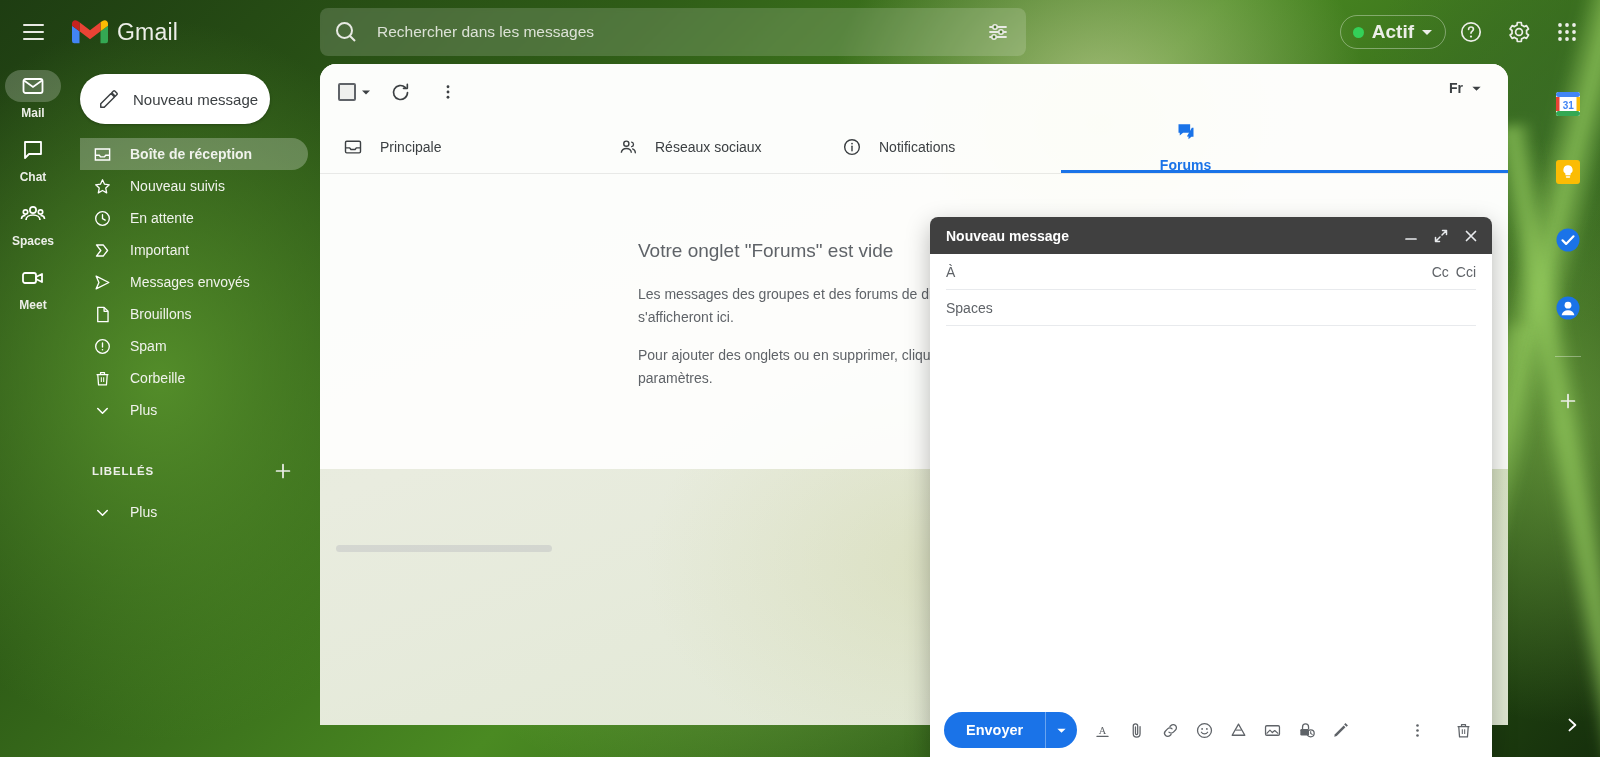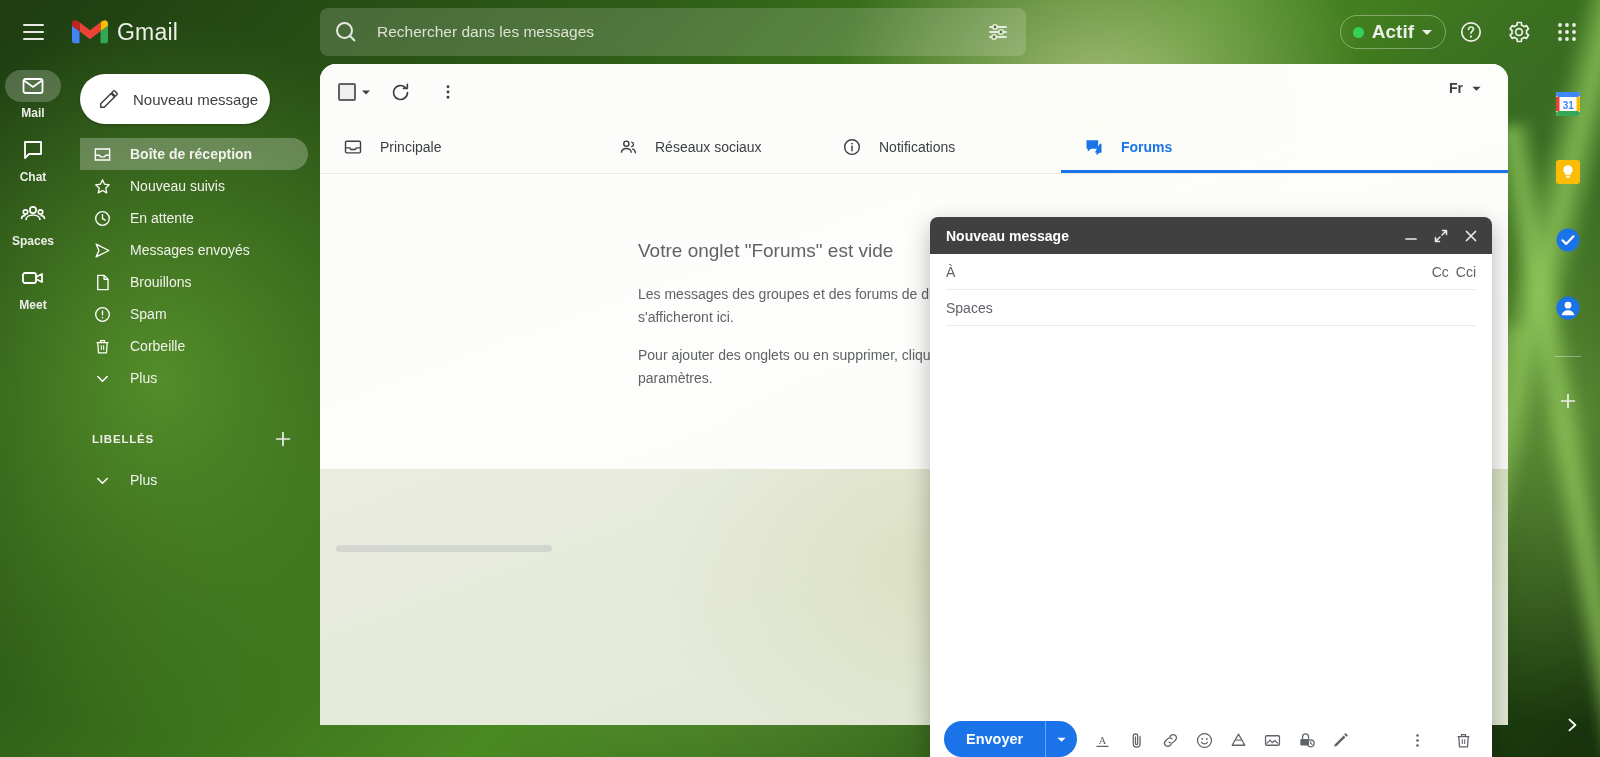--- a/index.html
+++ b/index.html
@@ -224,21 +224,21 @@
     height: 36px; display: flex; align-items: center;
     margin: 0 16px; border-bottom: 1px solid #e8eaed;
     font-size: 14px; color: #5f6368;
   }
   .field-row .fval { flex: 1; }
   .cc-links { display: flex; gap: 7px; }
   .cc-links span { cursor: pointer; color: #5f6368; font-size: 14px; }
   .compose-body { flex: 1; padding: 12px 16px; font-size: 14px; color: #202124; outline: none; }
 
   .compose-foot {
-    height: 54px; display: flex; align-items: flex-end; padding: 0 12px 0 14px; gap: 0;
+    height: 54px; display: flex; align-items: center; padding: 0 12px 0 14px; gap: 0;
   }
   .send-group { display: flex; align-items: center; height: 36px; border-radius: 18px;
                 background: #1a73e8; overflow: hidden; cursor: pointer; }
   .send-main { padding: 0 22px; color: #fff; font-size: 14.5px; font-weight: bold;
                height: 36px; display: flex; align-items: center; }
   .send-arrow { width: 32px; height: 36px; display: flex; align-items: center; justify-content: center;
                 border-left: 1px solid rgba(255,255,255,.35); }
   .foot-icons { display: flex; align-items: center; margin-left: 8px; }
   .fico { width: 34px; height: 34px; display: flex; align-items: center; justify-content: center;
           cursor: pointer; border-radius: 50%; }
@@ -411,20 +411,28 @@
     <div class="nav-item">
       <span class="nav-icon">
         <svg width="19" height="19" viewBox="0 0 24 24">
           <circle cx="12" cy="12" r="8.6" fill="none" stroke="#fff" stroke-width="1.7"></circle>
           <path d="M12 7.2V12l3.4 2" fill="none" stroke="#fff" stroke-width="1.7" stroke-linecap="round"></path>
         </svg>
       </span>
       <span>En attente</span>
     </div>
 
+    <div class="nav-item">
+      <span class="nav-icon">
+        <svg width="20" height="19" viewBox="0 0 24 24">
+          <path d="M5 5h8.5l5.5 7-5.5 7H5l5.5-7L5 5z" fill="none" stroke="#fff" stroke-width="1.7" stroke-linejoin="round"></path>
+        </svg>
+      </span>
+      <span>Important</span>
+    </div>
 
     <div class="nav-item">
       <span class="nav-icon">
         <svg width="19" height="19" viewBox="0 0 24 24">
           <path d="M4 4l16 8-16 8 3.5-8L4 4z" fill="none" stroke="#fff" stroke-width="1.7" stroke-linejoin="round"></path>
         </svg>
       </span>
       <span>Messages envoyés</span>
     </div>
 
@@ -552,21 +560,21 @@
       <span class="tab-ico">
         <svg width="20" height="20" viewBox="0 0 24 24">
           <circle cx="12" cy="12" r="8.8" fill="none" stroke="#3c4043" stroke-width="1.7"></circle>
           <path d="M12 11v5.6" stroke="#3c4043" stroke-width="1.7" stroke-linecap="round"></path>
           <circle cx="12" cy="7.8" r="1.05" fill="#3c4043"></circle>
         </svg>
       </span>
       <span>Notifications</span>
     </div>
 
-    <div class="tab active" style="width:227px;">
+    <div class="tab active" style="width:227px;flex-direction:column;">
       <span class="tab-ico">
         <svg width="22" height="20" viewBox="0 0 24 24">
           <path d="M3 4h14v10H8.5L4.5 17.5V14H3V4z" fill="#1a73e8"></path>
           <path d="M19 8h2v11h-2.5L15 22v-3.5h-2" fill="#1a73e8"></path>
         </svg>
       </span>
       <span>Forums</span>
     </div>
   </div>
 

